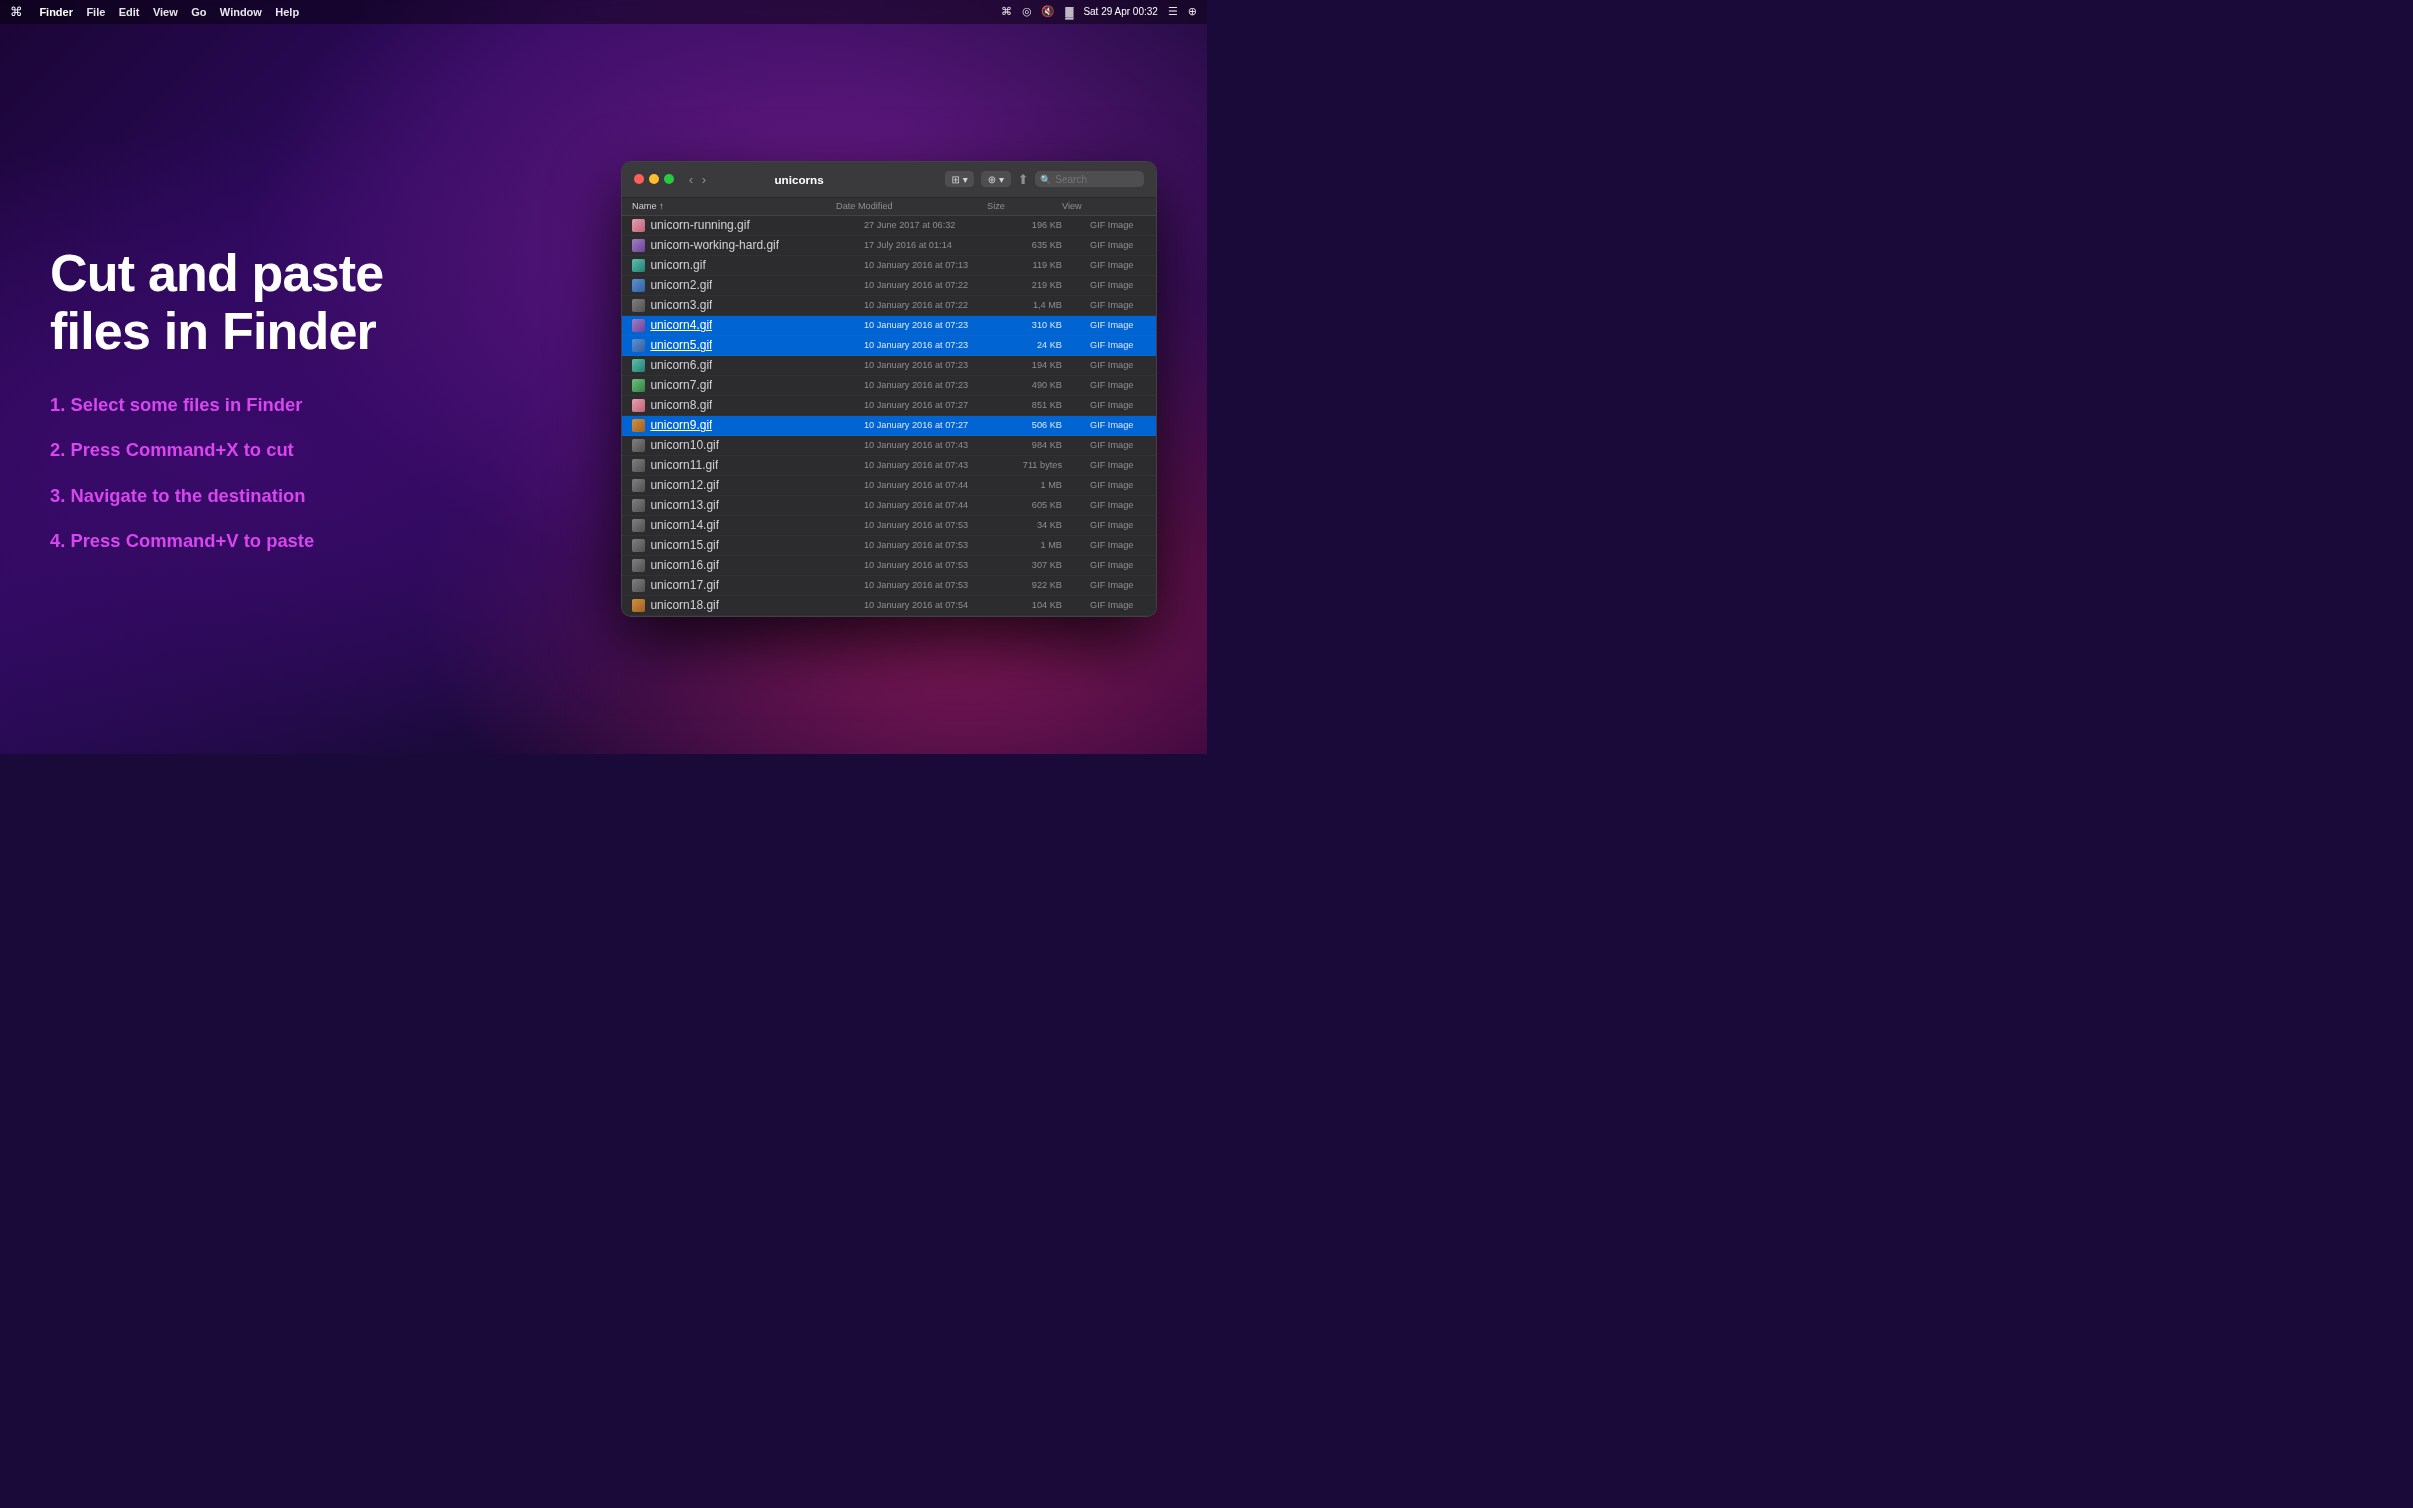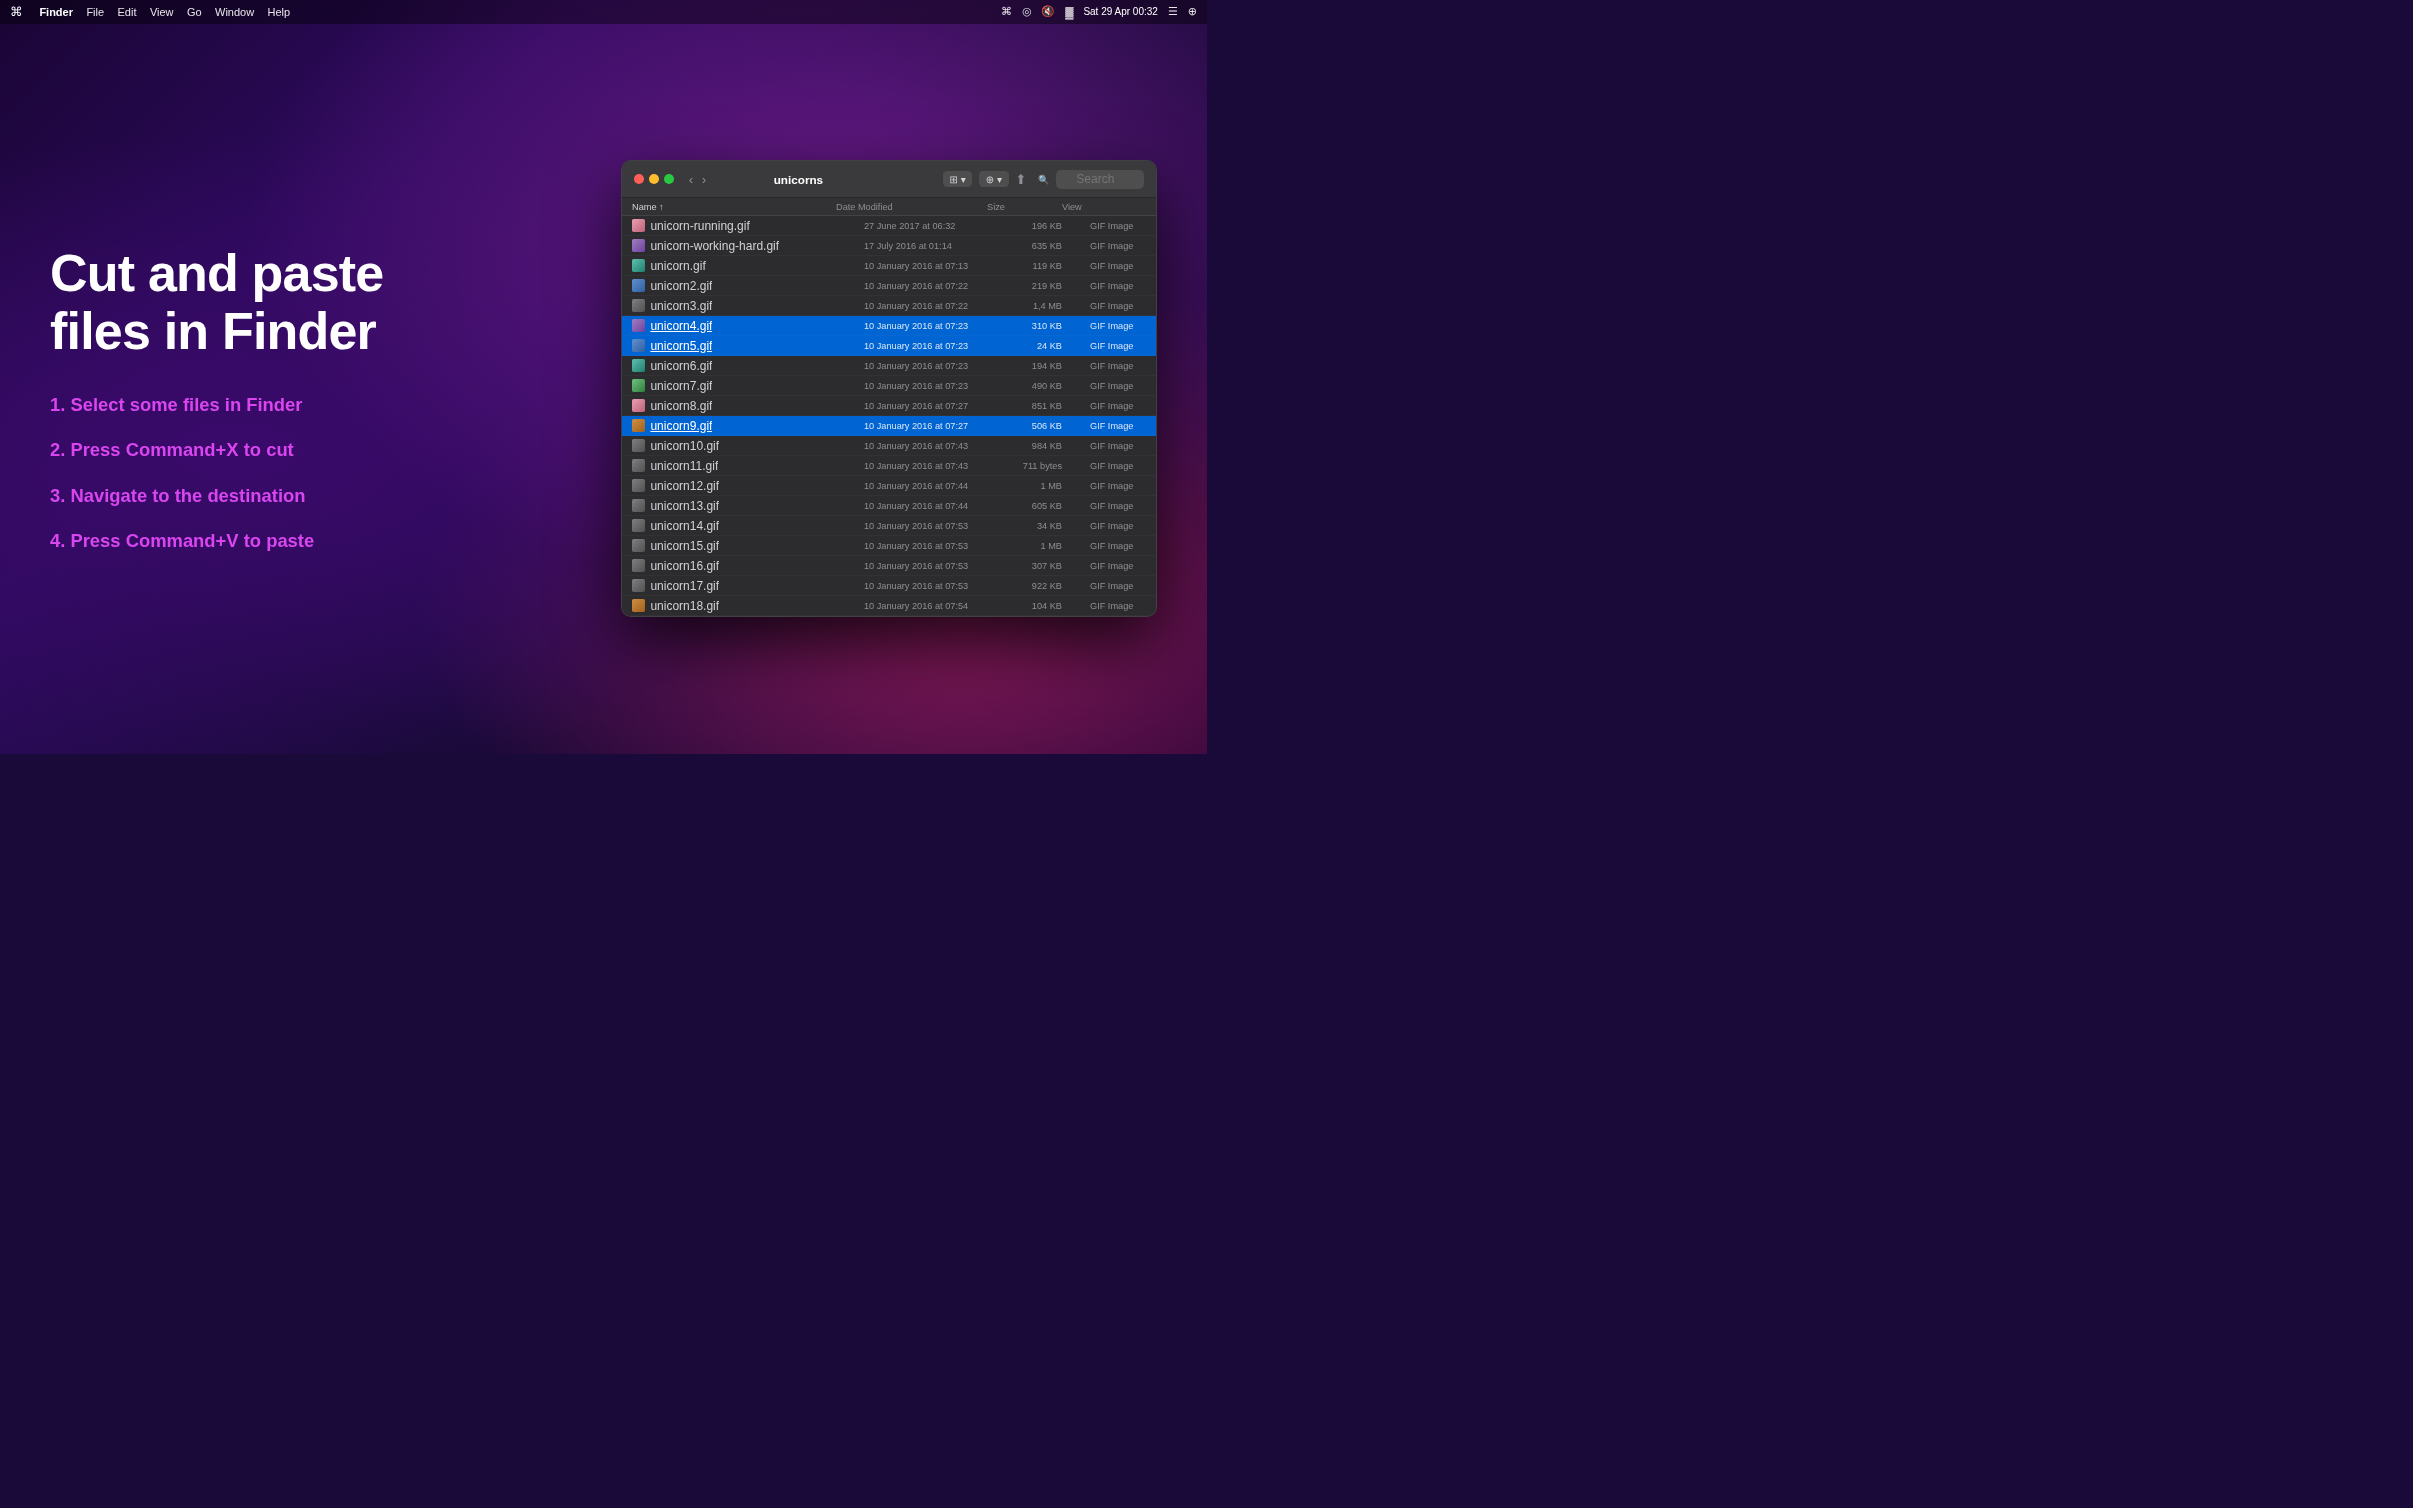--- a/index.html
+++ b/index.html
@@ -51,21 +51,21 @@
     .apple-logo {
       font-size: 12.6px;
       margin-right: 3.4px;
     }
 
     .menubar-app {
       font-weight: 600;
     }
 
     .menubar-item {
-      font-weight: 400;
+      font-weight: 700;
       opacity: 0.9;
     }
 
     .menubar-right {
       margin-left: auto;
       display: flex;
       align-items: center;
       gap: 10px;
       font-size: 10px;
     }
@@ -202,24 +202,23 @@
       font-size: 13.4px;
       cursor: pointer;
     }
 
     .search-bar {
       background: rgba(255,255,255,0.1);
       border: none;
       border-radius: 5px;
       padding: 2.5px 6.7px 2.5px 20px;
       color: #8e8e93;
-      font-size: 12px;
-      width: 88px;
+      font-size: 10px;
+      width: 109px;
       position: relative;
-      margin-left: 23px;
     }
 
     .search-wrapper {
       position: relative;
       display: flex;
       align-items: center;
     }
 
     .search-icon-sm {
       position: absolute;

